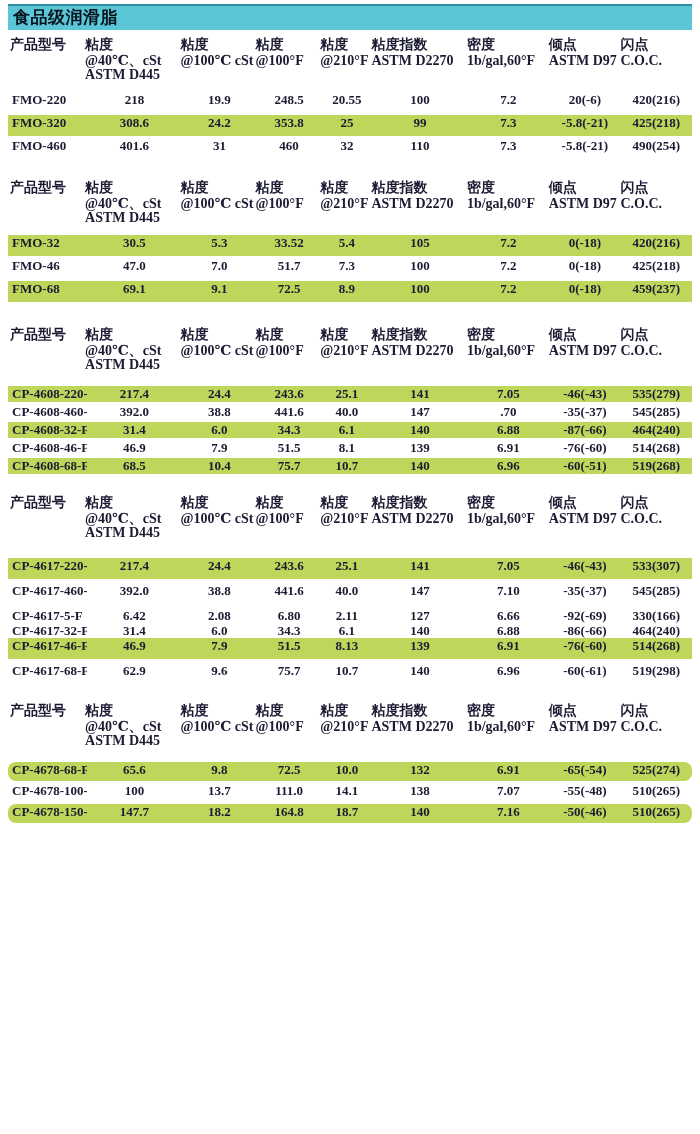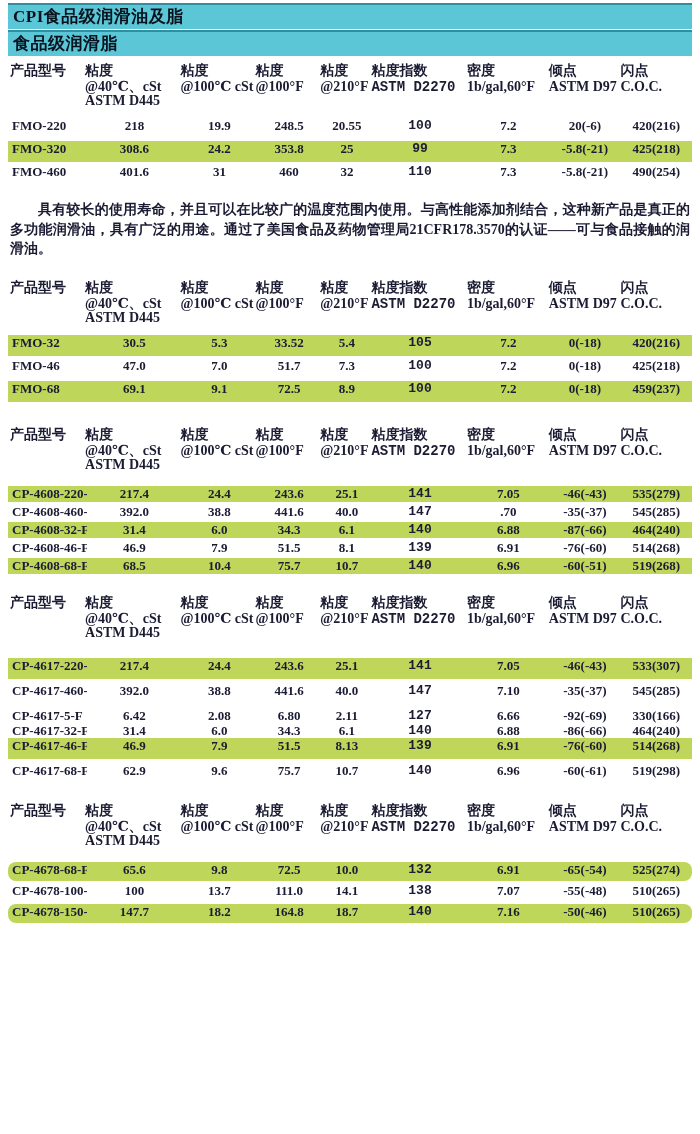--- a/index.html
+++ b/index.html
@@ -56,33 +56,30 @@
   .trow.tight{height:14px;margin-bottom:1px;}
   .trow.hl{background:var(--green);}
   .tcell{text-align:center;overflow:hidden;white-space:nowrap;}
   .tcell.c0{text-align:left;padding-left:4px;}
 
   .c0{width:11%;}
   .c1{width:14%;}
   .c2{width:11%;}
   .c3{width:9.5%;}
   .c4{width:7.5%;}
-  .c5{width:14%;font-family:Liberation Mono, monospace;}
+  .c5{width:14%;}
   .c6{width:12%;}
   .c7{width:10.5%;}
   .c8{width:10.5%;}
 </style>
 </head>
 <body>
 
 <div class="page">
 
-  <div class="bar">
-    <span>CPI食品级润滑油及脂</span>
-  </div>
 
 
   <div class="bar bar2">
     <span>食品级润滑脂</span>
   </div>
 
 
   <div class="dtable">
       <div class="thead">
         <div class="hcell c0">
@@ -150,21 +147,20 @@
         <div class="tcell c2">31</div>
         <div class="tcell c3">460</div>
         <div class="tcell c4">32</div>
         <div class="tcell c5">110</div>
         <div class="tcell c6">7.3</div>
         <div class="tcell c7">-5.8(-21)</div>
         <div class="tcell c8">490(254)</div>
       </div>
     </div>
 
-  <p class="body-par indent">具有较长的使用寿命，并且可以在比较广的温度范围内使用。与高性能添加剂结合，这种新产品是真正的多功能润滑油，具有广泛的用途。通过了美国食品及药物管理局21CFR178.3570的认证——可与食品接触的润滑油。</p>
 
   <div class="dtable mt20">
       <div class="thead">
         <div class="hcell c0">
           <div class="htitle">产品型号</div>
         </div>
         <div class="hcell c1">
           <div class="htitle">粘度</div>
           <div class="hsub">@40℃、cSt</div>
           <div class="hsub">ASTM D445</div>

